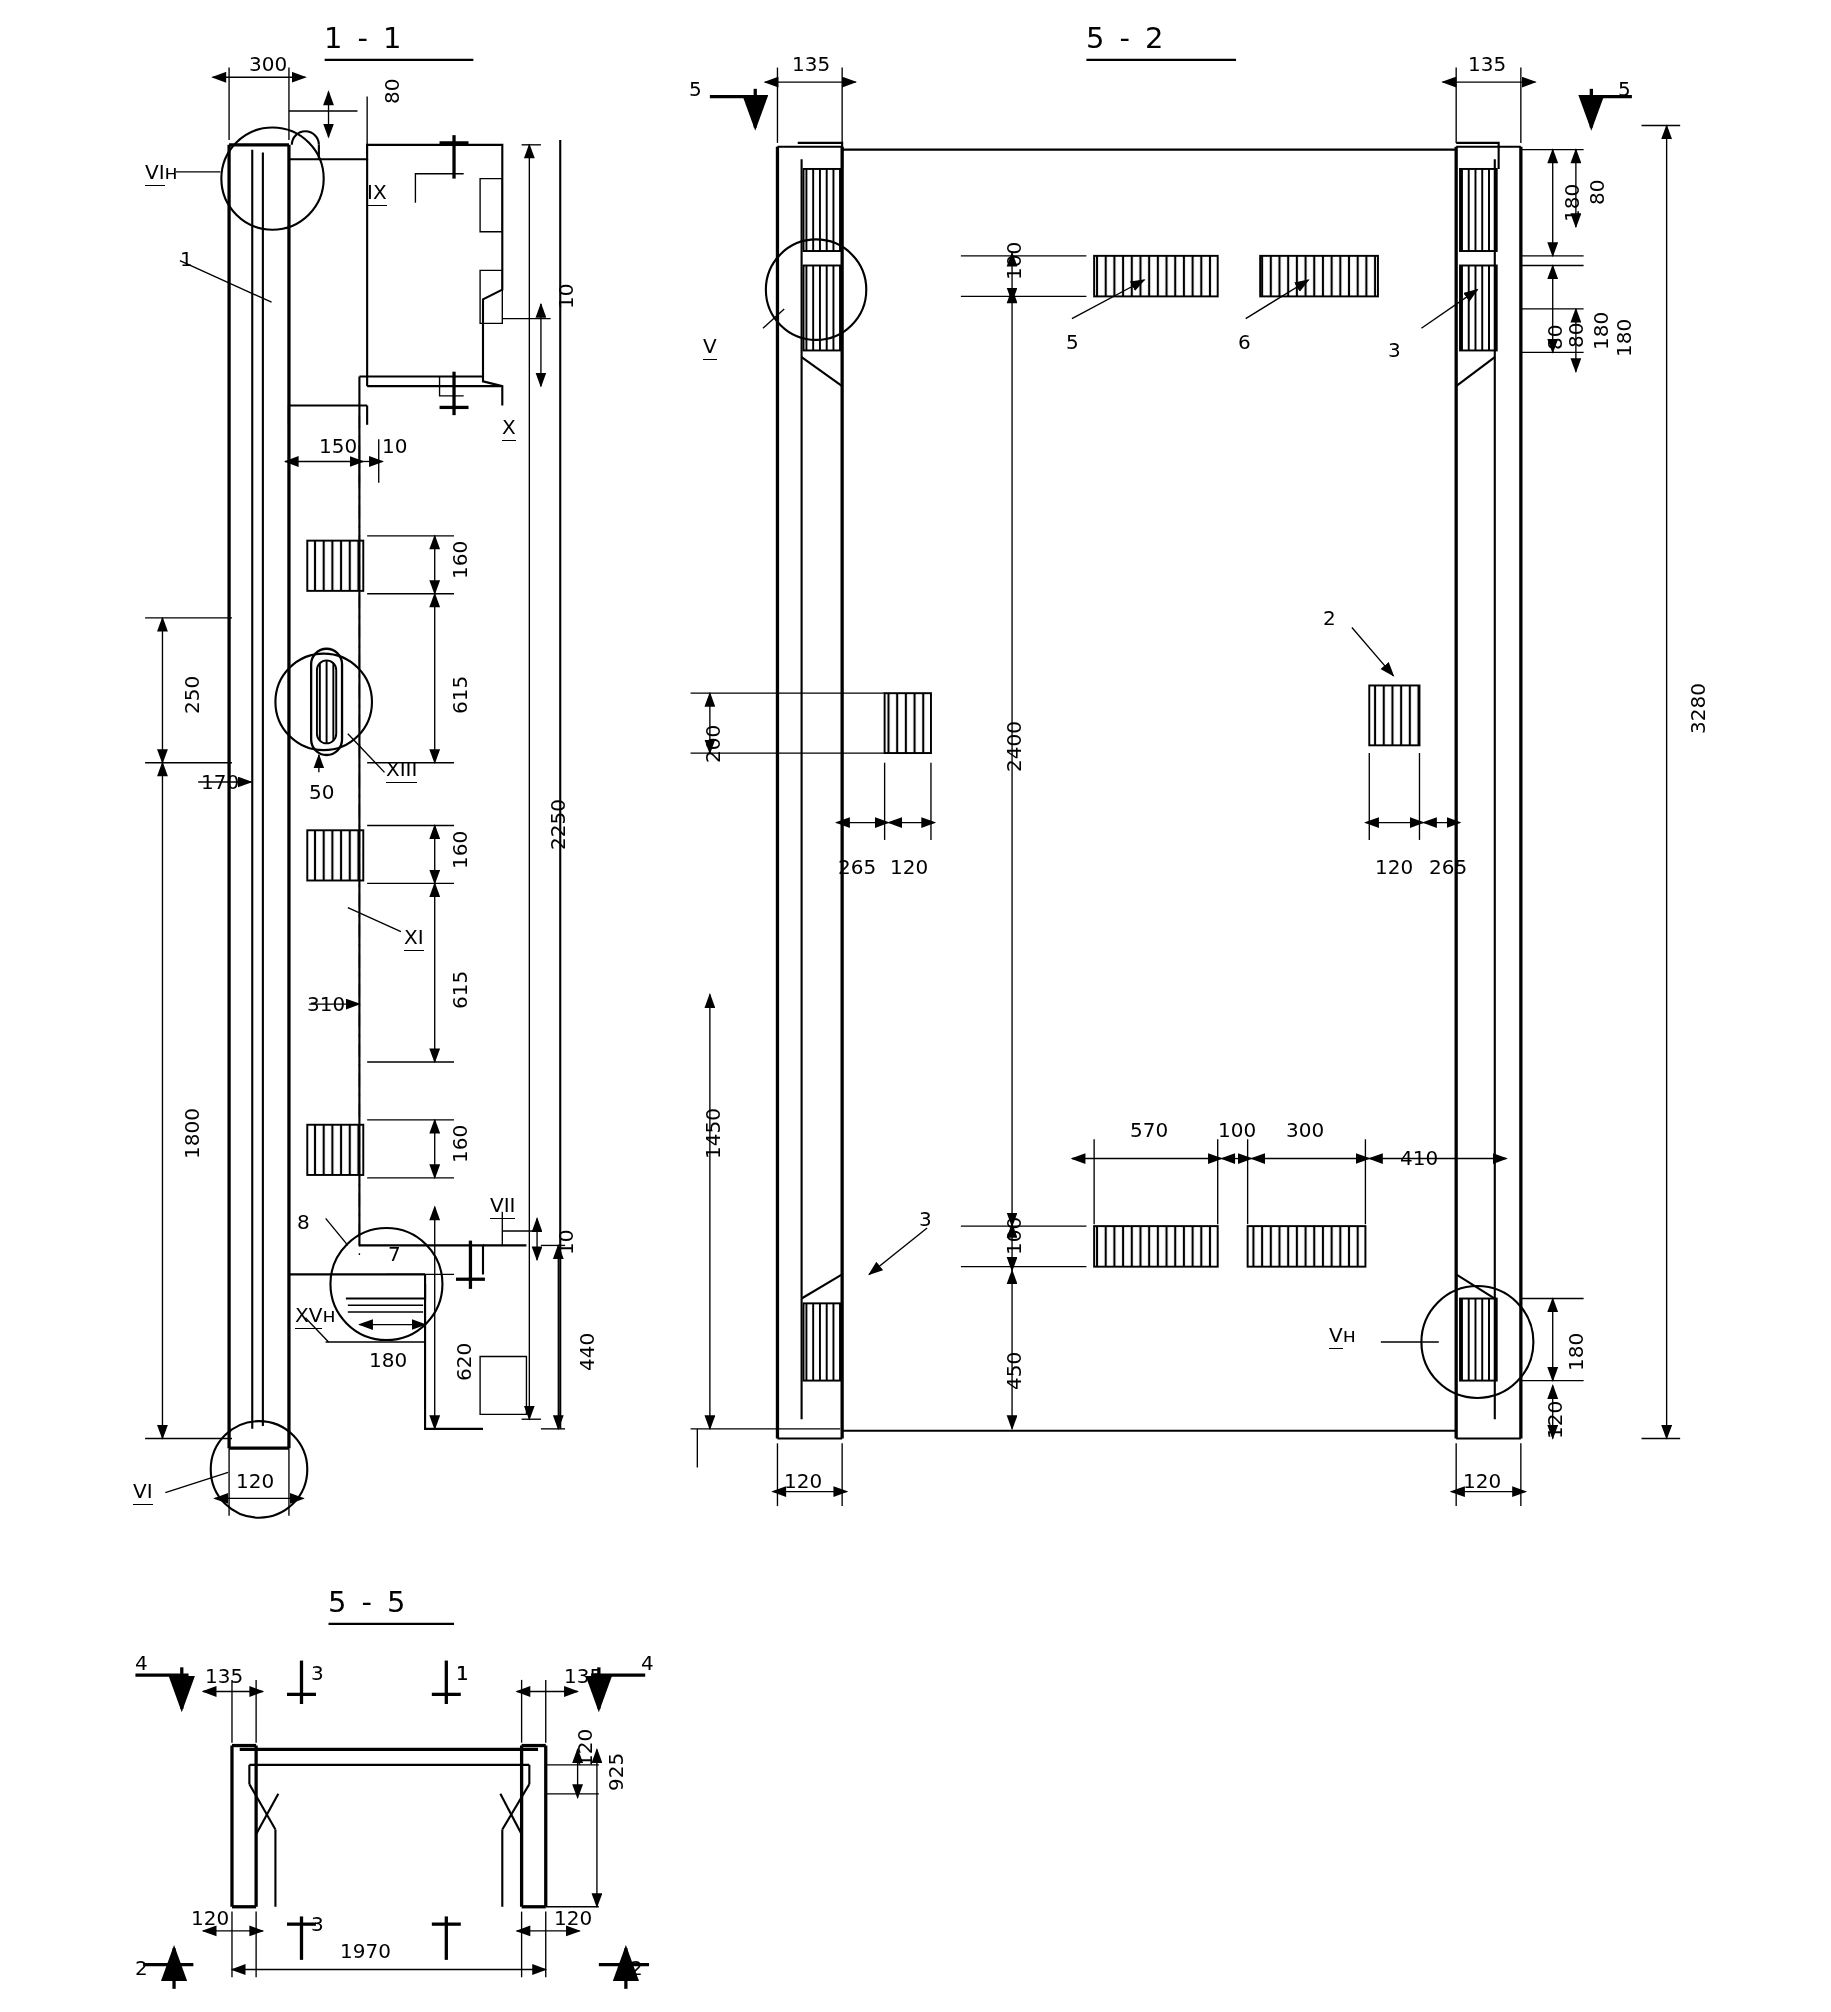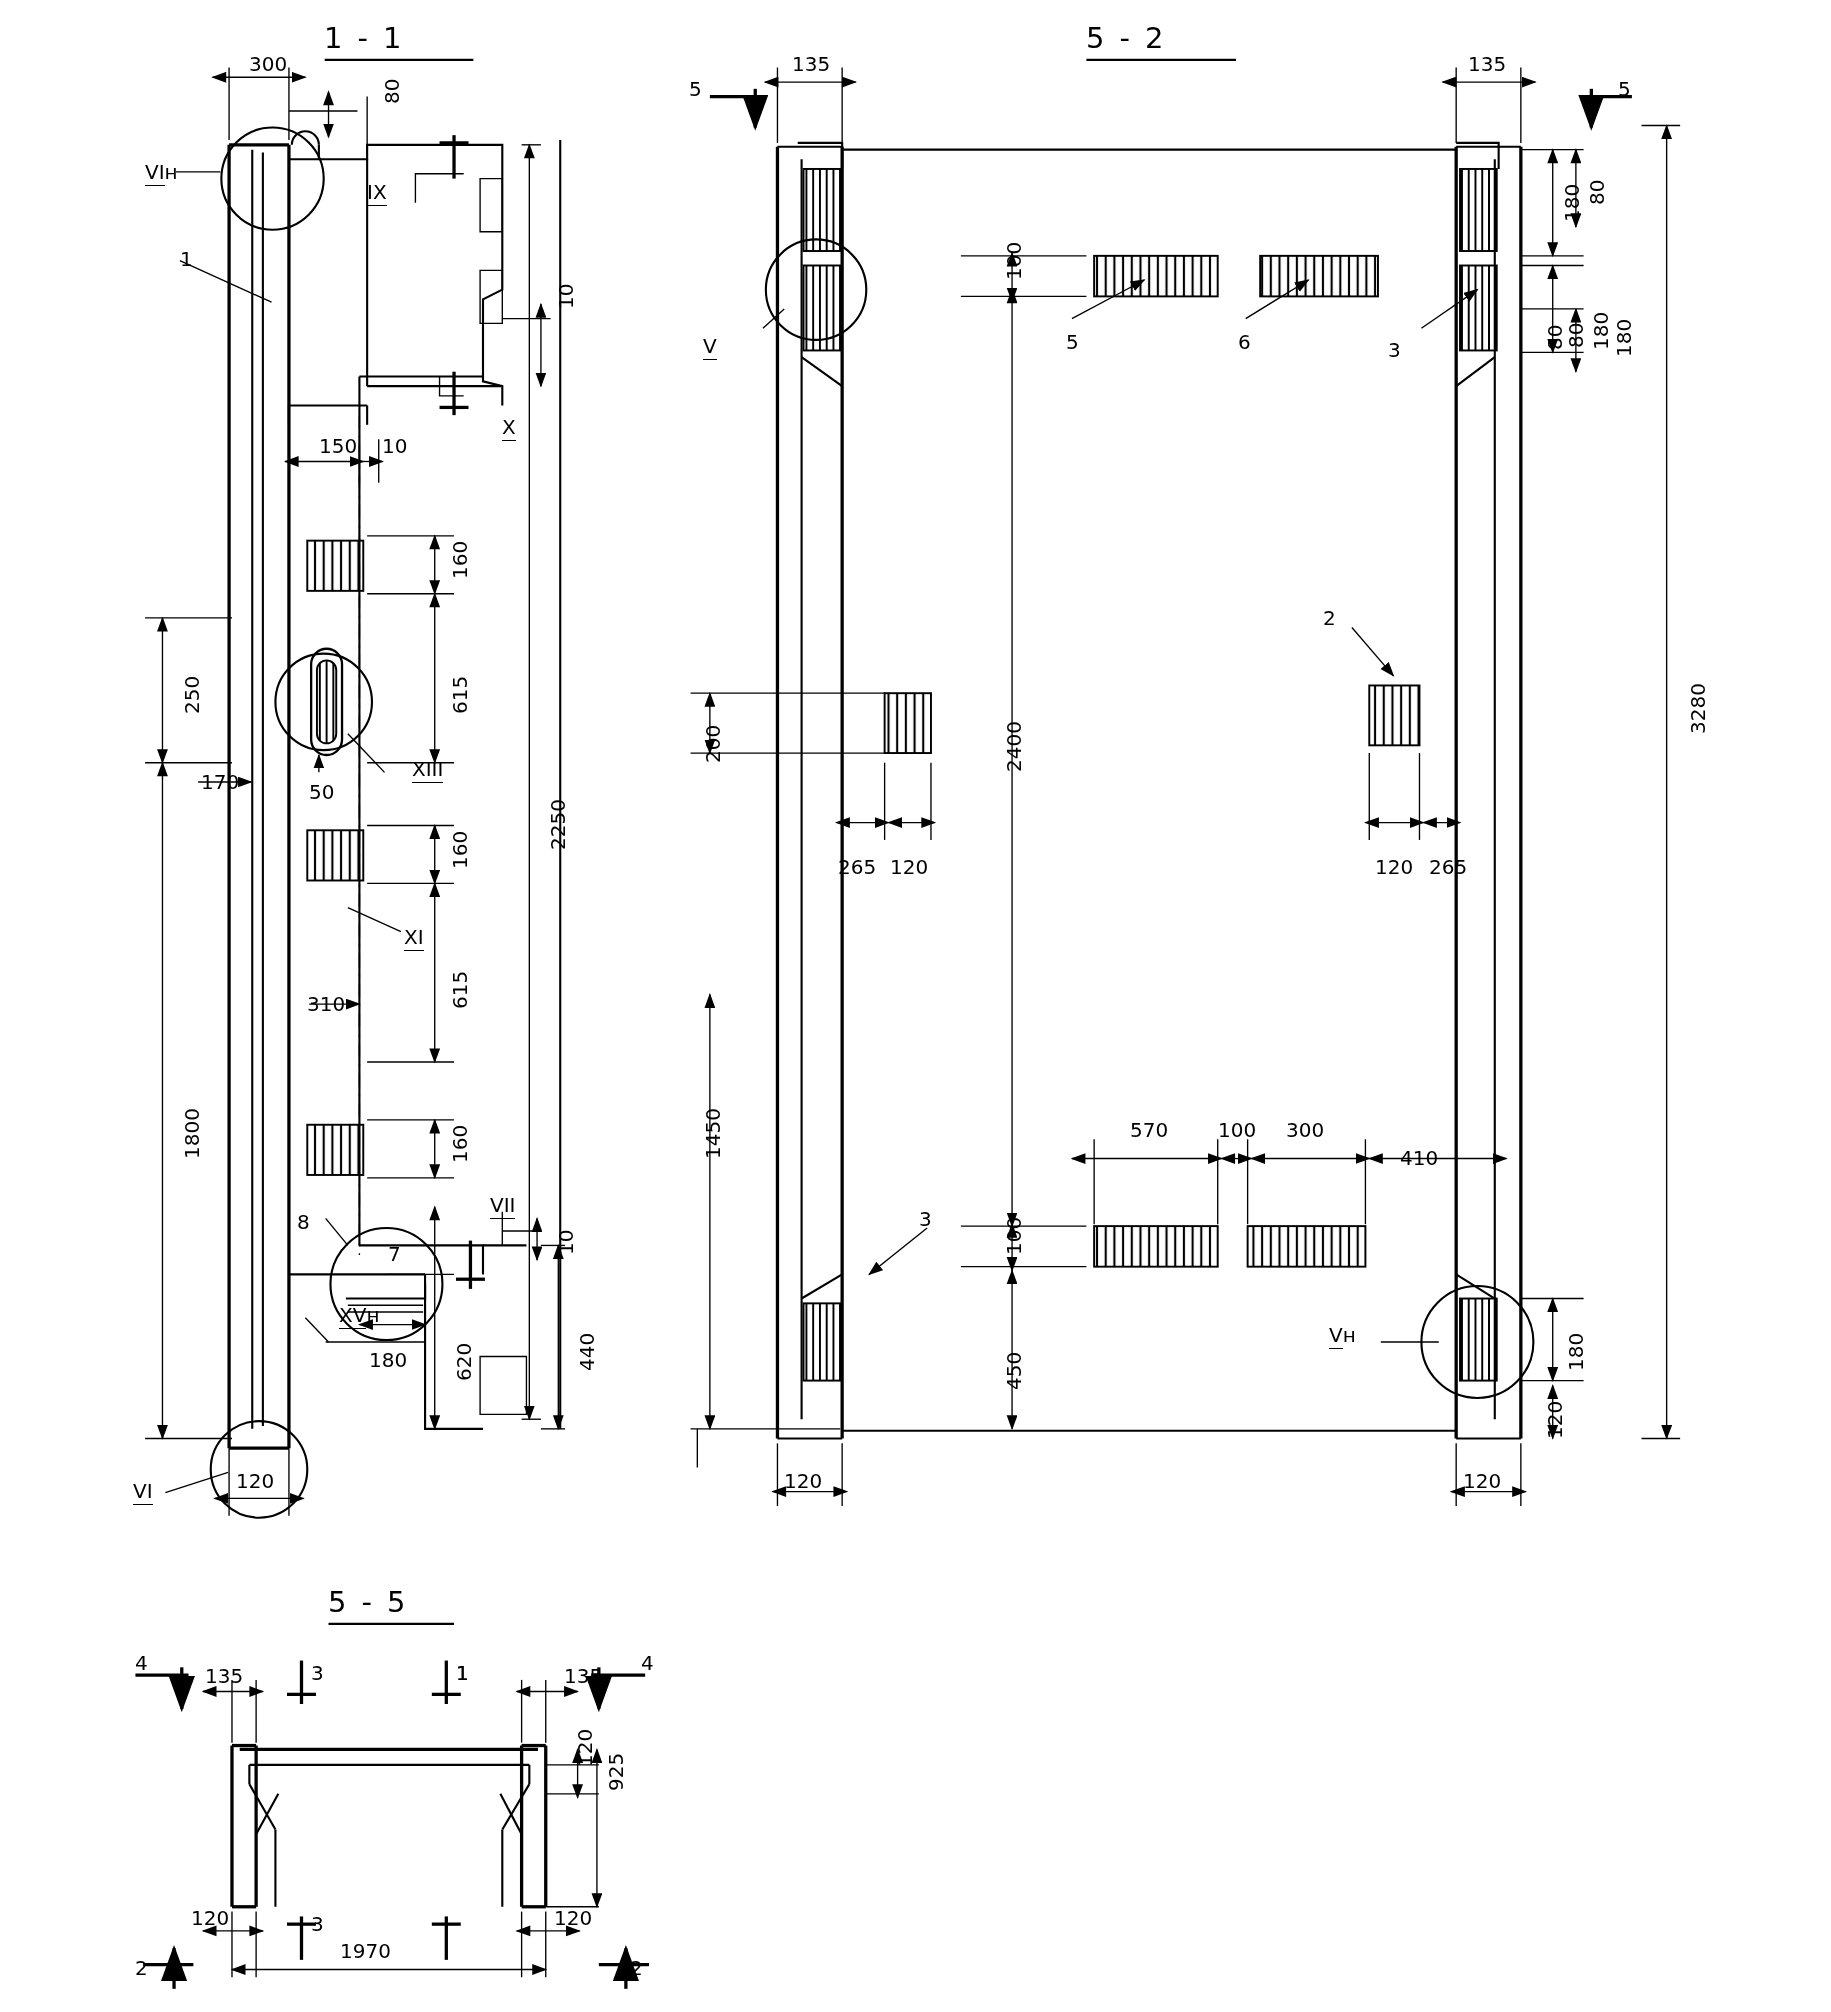--- a/index.html
+++ b/index.html
@@ -381,24 +381,24 @@
 <div class="lbl rot" style="left: 556px; top: 1255px;">10</div>
 <div class="lbl" style="left: 236px; top: 1471px;">120</div>
 
 <div class="lbl" style="left: 180px; top: 249px;">1</div>
 <div class="lbl" style="left: 297px; top: 1212px;">8</div>
 <div class="lbl" style="left: 388px; top: 1244px;">7</div>
 
 <div class="lbl" style="left: 145px; top: 162px;"><span class="ul">VI</span><span class="sm">н</span></div>
 <div class="lbl" style="left: 367px; top: 182px;"><span class="ul">IX</span></div>
 <div class="lbl" style="left: 502px; top: 417px;"><span class="ul">X</span></div>
-<div class="lbl" style="left: 386px; top: 759px; margin-left: 26px;"><span class="ul">XIII</span></div>
+<div class="lbl" style="left: 386px; top: 759px;"><span class="ul">XIII</span></div>
 <div class="lbl" style="left: 404px; top: 927px;"><span class="ul">XI</span></div>
 <div class="lbl" style="left: 490px; top: 1195px;"><span class="ul">VII</span></div>
-<div class="lbl" style="left: 295px; top: 1305px; margin-left: 44px;"><span class="ul">XV</span><span class="sm">н</span></div>
+<div class="lbl" style="left: 295px; top: 1305px;"><span class="ul">XV</span><span class="sm">н</span></div>
 <div class="lbl" style="left: 133px; top: 1481px;"><span class="ul">VI</span></div>
 
 <div class="lbl" style="left: 792px; top: 54px;">135</div>
 <div class="lbl" style="left: 1468px; top: 54px;">135</div>
 <div class="lbl rot" style="left: 1562px; top: 222px;">180</div>
 <div class="lbl rot" style="left: 1587px; top: 205px;">80</div>
 <div class="lbl rot" style="left: 1566px; top: 348px;">80</div>
 <div class="lbl rot" style="left: 1591px; top: 350px;">180</div>
 <div class="lbl rot" style="left: 1545px; top: 350px;">80</div>
 <div class="lbl rot" style="left: 1614px; top: 357px;">180</div>

